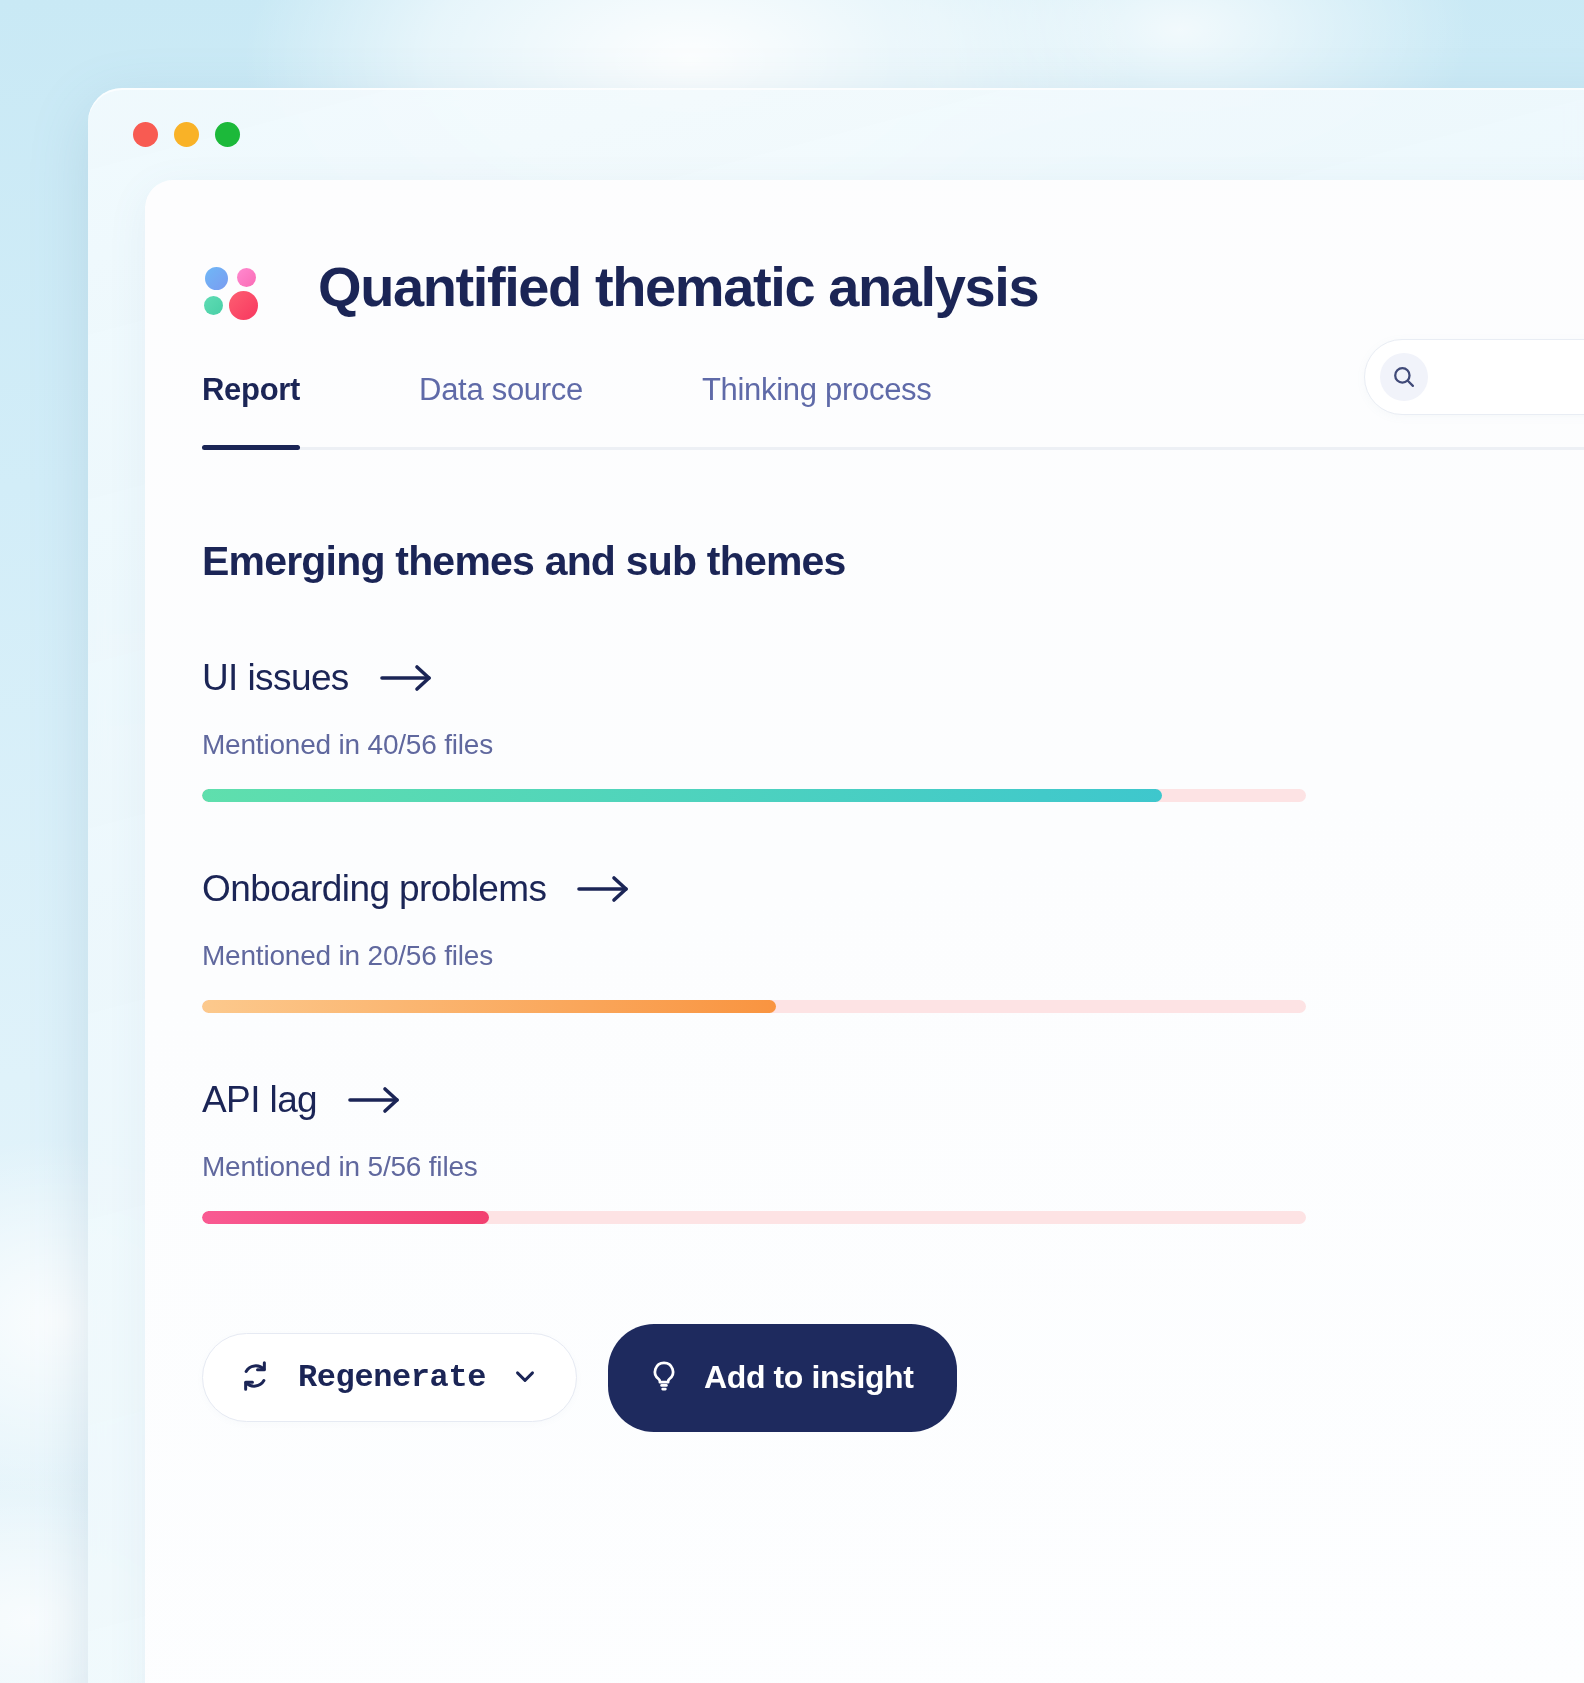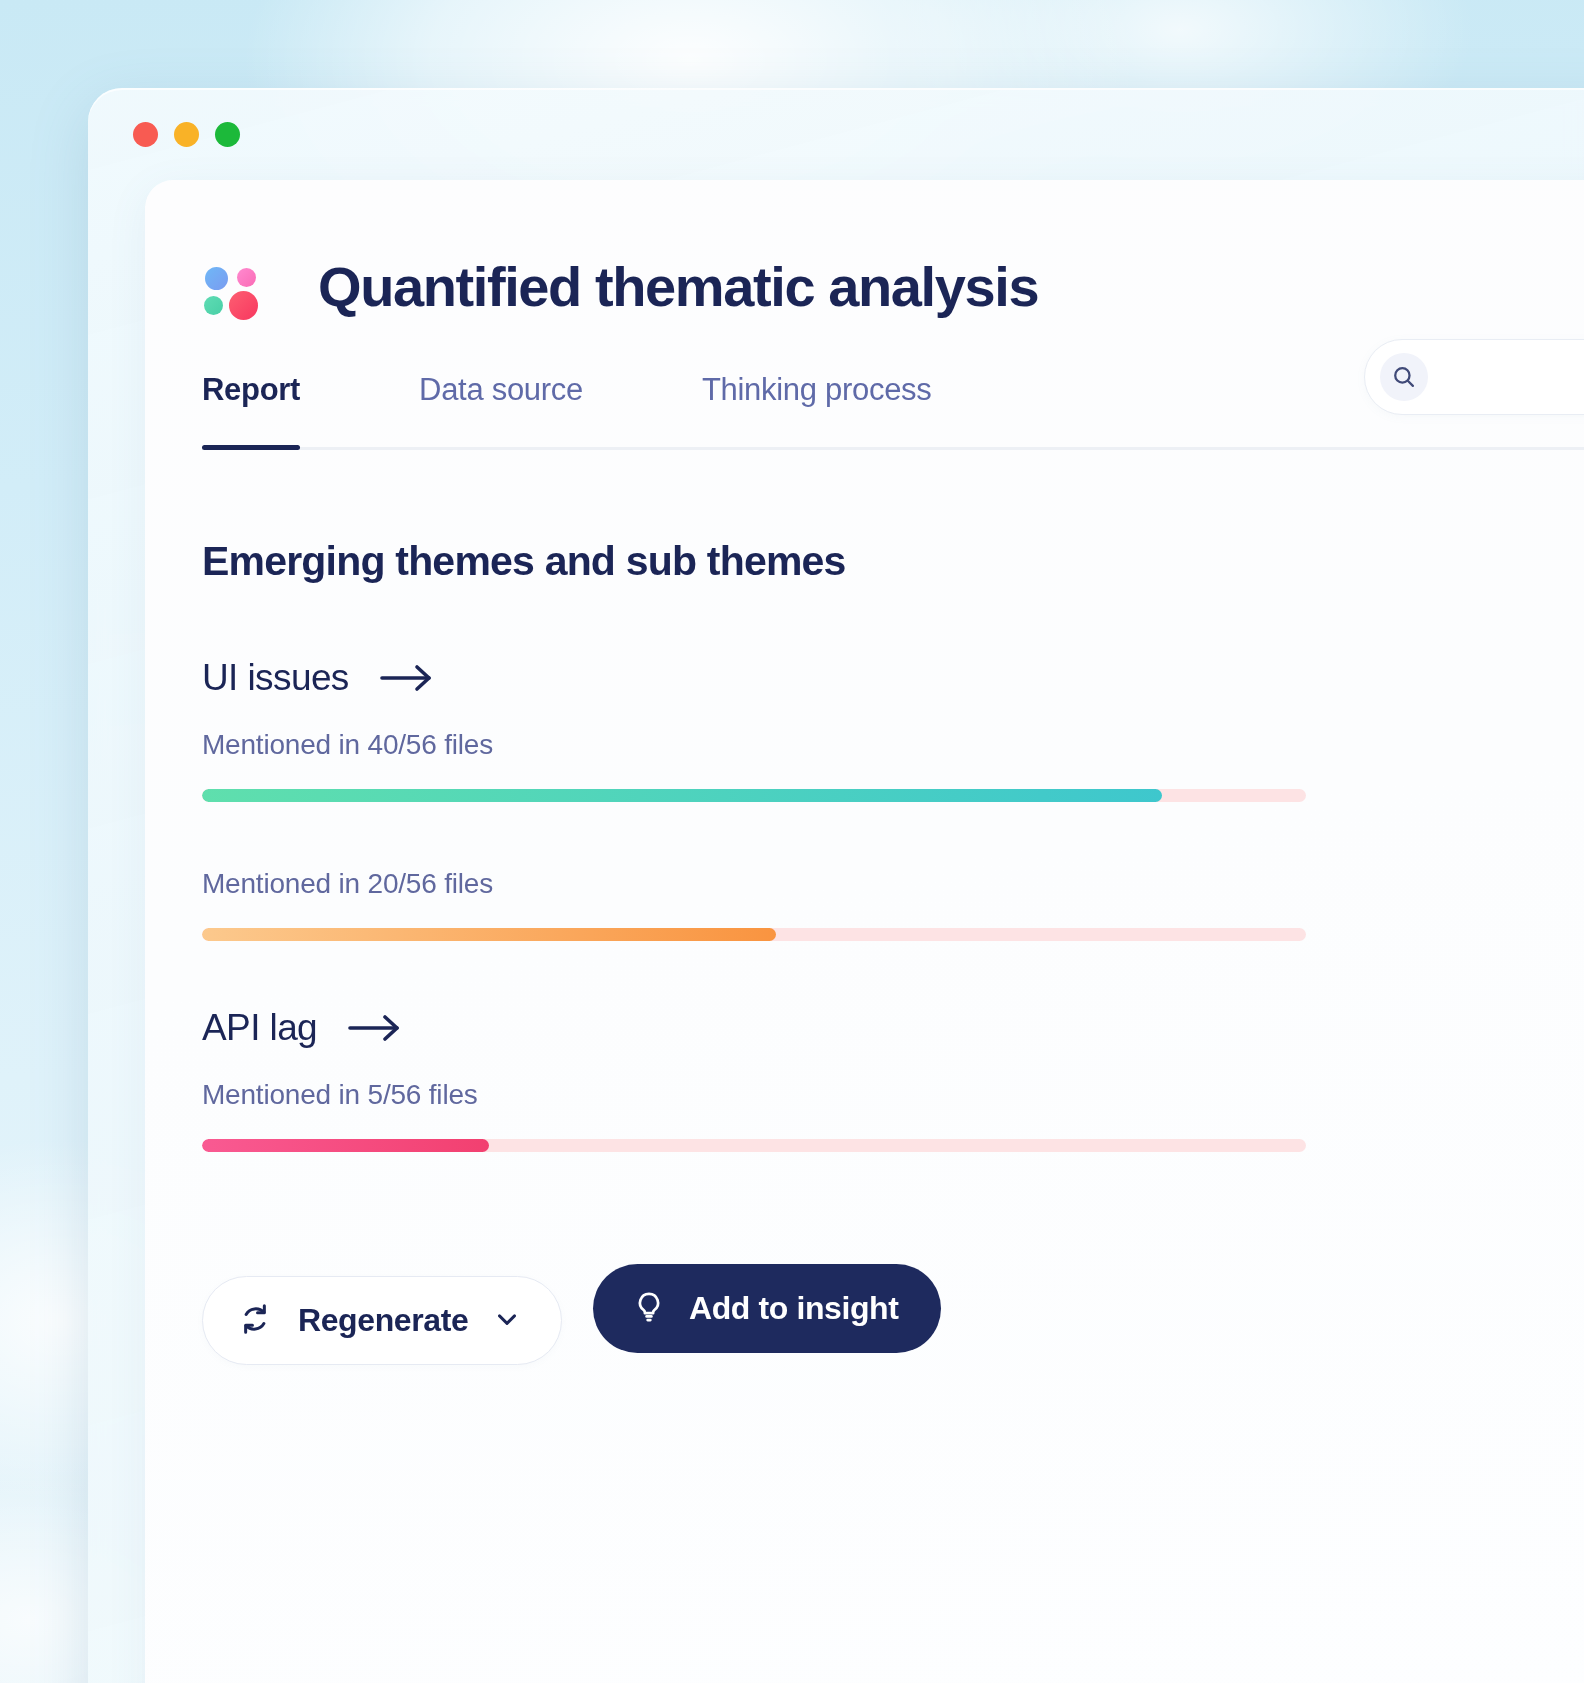--- a/index.html
+++ b/index.html
@@ -243,33 +243,32 @@
     height: 89px;
     min-width: 360px;
     border-radius: 46px;
     border: 1.6px solid #e6eaf3;
     background: #ffffff;
     display: flex;
     align-items: center;
     gap: 24px;
     padding: 0 36px 0 33px;
     cursor: pointer;
-    font-family: Liberation Sans, sans-serif;
+    font-family: Liberation Mono, monospace;
     box-shadow: 0 2px 6px rgba(120,150,180,0.04);
-    margin-top: 24px;
   }
   #regenerate-label {
     font-size: 32px;
     font-weight: 600;
     color: #1b2556;
     letter-spacing: -0.4px;
   }
 
   #add-insight-button {
-    height: 89px;
+    height: 108px;
     border-radius: 46px;
     background: #1e2a5e;
     display: flex;
     align-items: center;
     gap: 22px;
     padding: 0 43px 0 38px;
     cursor: pointer;
     border: none;
     font-family: inherit;
   }
@@ -335,20 +334,29 @@
             </svg>
           </span>
         </div>
         <div class="theme-meta">Mentioned in 40/56 files</div>
         <div class="progress-track" style="background: rgb(253, 227, 228);">
           <div class="progress-fill" style="width: 87%; background: linear-gradient(90deg, rgb(95, 223, 173) 0%, rgb(62, 199, 205) 100%);"></div>
         </div>
       </div>
 
       <div class="theme-block">
+        <div class="theme-title-row">
+          <span class="theme-title">Onboarding problems</span>
+          <span class="arrow-icon">
+            <svg width="56" height="28" viewBox="0 0 56 28" fill="none" stroke="#1b2556" stroke-width="3.6" stroke-linecap="round" stroke-linejoin="round">
+              <line x1="3" y1="14" x2="50" y2="14"></line>
+              <polyline points="38,3 50,14 38,25"></polyline>
+            </svg>
+          </span>
+        </div>
         <div class="theme-meta">Mentioned in 20/56 files</div>
         <div class="progress-track" style="background: rgb(253, 227, 228);">
           <div class="progress-fill" style="width: 52%; background: linear-gradient(90deg, rgb(252, 201, 141) 0%, rgb(249, 148, 64) 100%);"></div>
         </div>
       </div>
 
       <div class="theme-block">
         <div class="theme-title-row">
           <span class="theme-title">API lag</span>
           <span class="arrow-icon">

